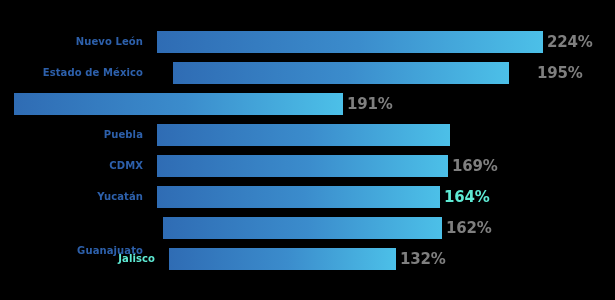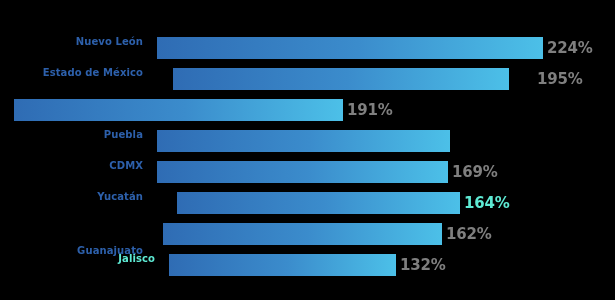--- a/index.html
+++ b/index.html
@@ -34,21 +34,21 @@
     color: #2d60ab;
     letter-spacing: 0.1px;
     white-space: nowrap;
     line-height: 22px;
     flex: 0 0 143px;
   }
   .bar-wrap {
     margin-left: 6px;
     height: 34px;
     display: flex;
-    align-items: flex-end;
+    align-items: center;
     flex: 1 1 auto;
     min-width: 0;
     padding-left: 8px;
   }
   .bar {
     height: 22px;
     background: linear-gradient(90deg, #2f6cb4 0%, #3b8ccc 52%, #4cc0e8 100%);
     flex: 0 0 auto;
   }
   .value-label {
@@ -91,21 +91,21 @@
         <div class="bar" style="width: 293px; height: 22px; background: linear-gradient(90deg, rgb(47, 108, 180) 0%, rgb(59, 140, 204) 52%, rgb(76, 192, 232) 100%);"></div>
       </div>
     </div>
     <div class="row" style="top: 155px;">
       <div class="cat-label" style="width: 143px; flex-basis: 143px; color: rgb(45, 96, 171);">CDMX</div>
       <div class="bar-wrap" style="margin-left: 6px;">
         <div class="bar" style="width: 291px; height: 22px; background: linear-gradient(90deg, rgb(47, 108, 180) 0%, rgb(59, 140, 204) 52%, rgb(76, 192, 232) 100%);"></div>
         <div class="value-label" style="color: rgb(127, 127, 127);">169%</div>
       </div>
     </div>
-    <div class="row" style="top: 186px; gap: 20px;">
+    <div class="row" style="top: 186px;">
       <div class="cat-label" style="width: 143px; flex-basis: 143px; color: rgb(45, 96, 171);">Yucatán</div>
       <div class="bar-wrap" style="margin-left: 6px;">
         <div class="bar" style="width: 283px; height: 22px; background: linear-gradient(90deg, rgb(47, 108, 180) 0%, rgb(59, 140, 204) 52%, rgb(76, 192, 232) 100%);"></div>
         <div class="value-label" style="color: #5eead4;">164%</div>
       </div>
     </div>
     <div class="row" style="top: 217px;">
       <div class="cat-label" style="width: 143px; flex-basis: 143px; color: rgb(45, 96, 171); margin-top: 46px;">Guanajuato</div>
       <div class="bar-wrap" style="margin-left: 12px;">
         <div class="bar" style="width: 279px; height: 22px; background: linear-gradient(90deg, rgb(47, 108, 180) 0%, rgb(59, 140, 204) 52%, rgb(76, 192, 232) 100%);"></div>

